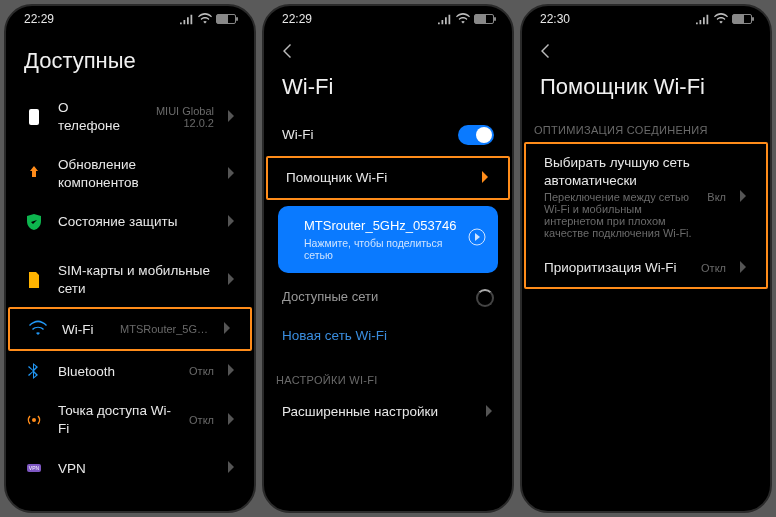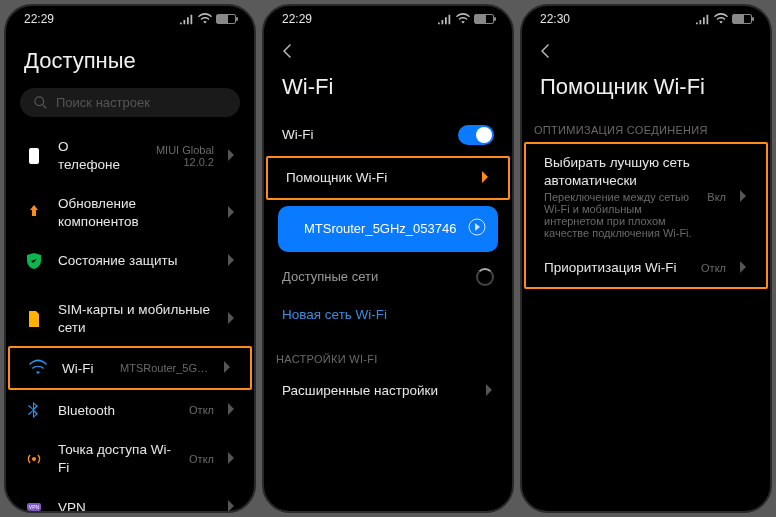--- a/index.html
+++ b/index.html
@@ -109,27 +109,20 @@
       <svg viewBox="0 0 16 12">
           <path fill="#bbb" d="M8 11L10 9c-1-1-3-1-4 0zM4 7c2-2 6-2 8 0l1-1c-3-3-7-3-10 0zM1 4c4-4 10-4 14 0l1-1C11-2 5-2 0 3z"></path>
         </svg>
       <div class="battery">
           <div class="battery-fill"></div>
         </div>
     </div>
   </div>
   <div class="content">
     <div class="title">Доступные</div>
-    <div class="searchbox">
-      <svg viewBox="0 0 16 16">
-          <circle cx="6" cy="6" r="5" fill="none" stroke="#555" stroke-width="1.5"></circle>
-          <path stroke="#555" stroke-width="1.5" d="M10 10l4 4"></path>
-        </svg>
-      <span>Поиск настроек</span>
-    </div>
 
     <div class="row">
       <div class="row-icon">
           <svg viewBox="0 0 18 18">
             <rect x="4" y="1" width="10" height="16" rx="2" fill="#fff"></rect>
           </svg>
         </div>
       <div class="row-text">
           <span class="row-label">О телефоне</span>
         </div>
@@ -289,20 +282,21 @@
             </svg></span>
       </div>
     </div>
 
     <div class="wifi-card">
       <svg width="20" height="20" viewBox="0 0 18 18">
           <path fill="#fff" d="M9 15l2-2c-1-1-3-1-4 0zM4 10c3-3 7-3 10 0l1-1c-3-3-9-3-12 0zM1 6c5-5 11-5 16 0l1-1C12-1 6-1 0 5z"></path>
         </svg>
       <div class="row-text">
         <span class="row-label">MTSrouter_5GHz_053746</span>
+        <span class="row-sub">Нажмите, чтобы поделиться сетью</span>
       </div>
       <span class="wifi-arrow"><svg width="18" height="18" viewBox="0 0 18 18">
             <circle cx="9" cy="9" r="8" fill="none" stroke="#cfe4ff"></circle>
             <path fill="#cfe4ff" d="M7 5l5 4-5 4z"></path>
           </svg></span>
     </div>
 
     <div class="row-available">
       <span class="row-label" style="color:#999;font-size:13px">Доступные сети</span>
       <div class="spinner"></div>

